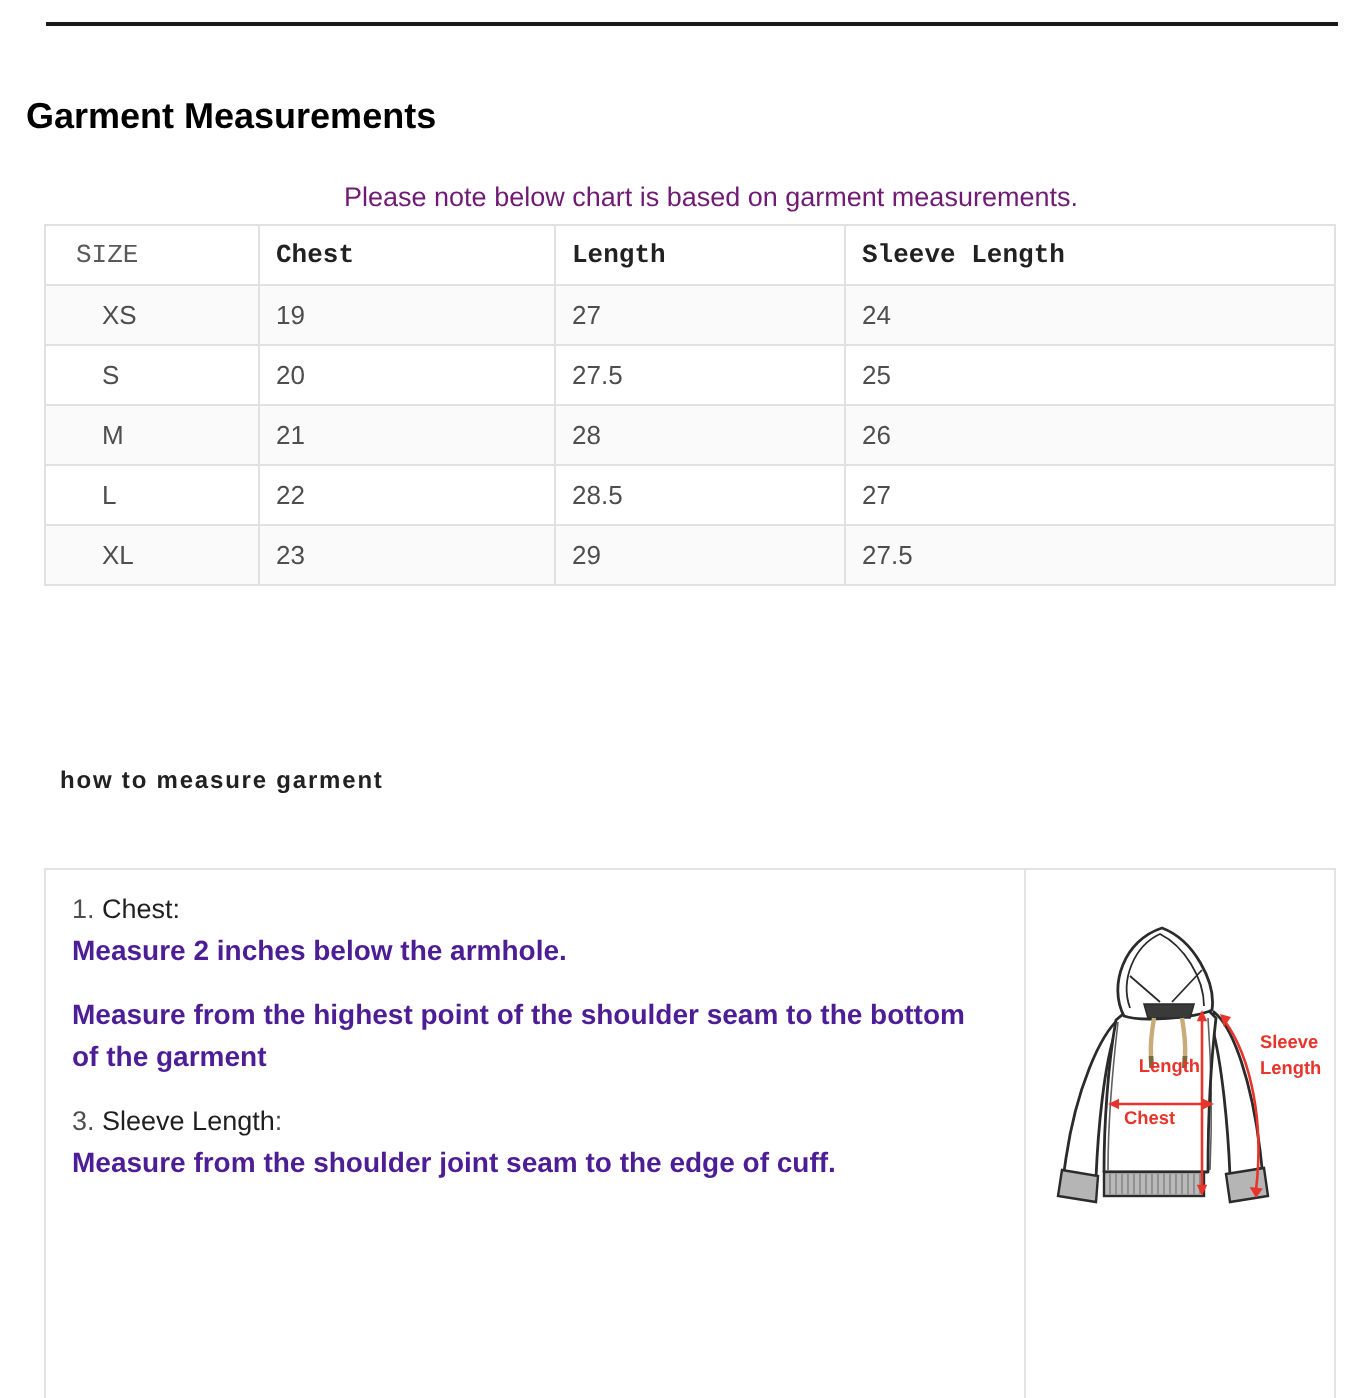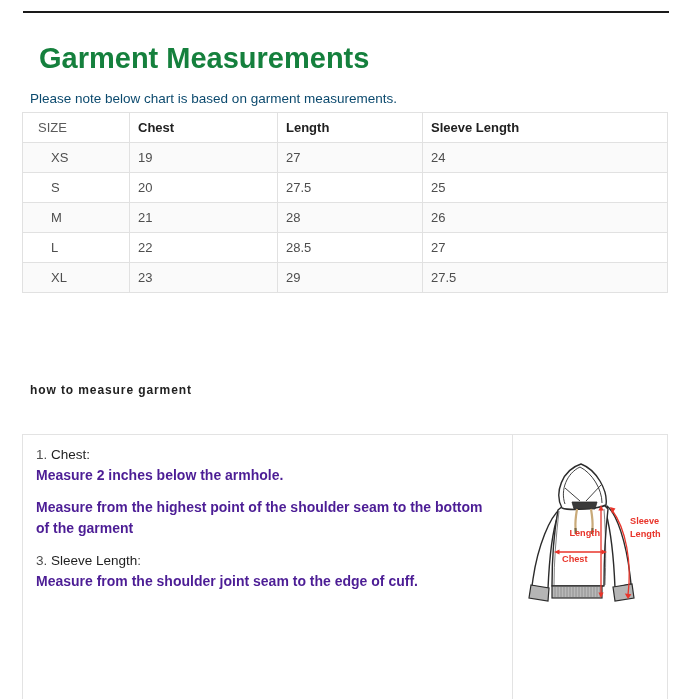--- a/index.html
+++ b/index.html
@@ -9,48 +9,49 @@
     font-family: "Liberation Sans", sans-serif;
     color: #4f4f4f;
     position: relative;
   }
   .top-rule {
     margin: 11px 12px 0 23px;
     border-top: 2px solid #1a1a1a;
     width: 646px;
   }
   h1.page-title {
-    margin: 33px 0 0 39px;
-    font-size: 29px;
+    margin: 33px 0 0 13px;
+    font-size: 18px;
     line-height: 24px;
     font-weight: 700;
-    color: #15803d;
+    color: #000000;
   }
   p.note {
     margin: 21px 0 6px 30px;
     font-size: 13.5px;
-    color: #0c4a6e;
+    color: #701a75;
+    text-align: center;
   }
   table.size-chart {
     margin-left: 22px;
     width: 646px;
     border-collapse: collapse;
     table-layout: fixed;
   }
   table.size-chart th, table.size-chart td {
     border: 1px solid #e1e1e1;
     font-size: 13px;
     line-height: 15px;
     padding: 7px 8px;
     text-align: left;
     vertical-align: middle;
     color: #4e4e4e;
     font-weight: 400;
   }
-  table.size-chart th { font-weight: 700; color: #212121; }
+  table.size-chart th { font-weight: 700; color: #212121; font-family: Liberation Mono, monospace; }
   table.size-chart th.size-th { font-weight: 400; color: #5a5a5a; padding-left: 15px; }
   table.size-chart td:first-child { padding-left: 28px; }
   table.size-chart tbody tr:nth-child(even) td { background: #fafafa; }
   .col-size { width: 107px; }
   .col-chest { width: 148px; }
   .col-length { width: 145px; }
 
   h2.howto-heading {
     margin: 90px 0 0 30px;
     font-size: 12px;

